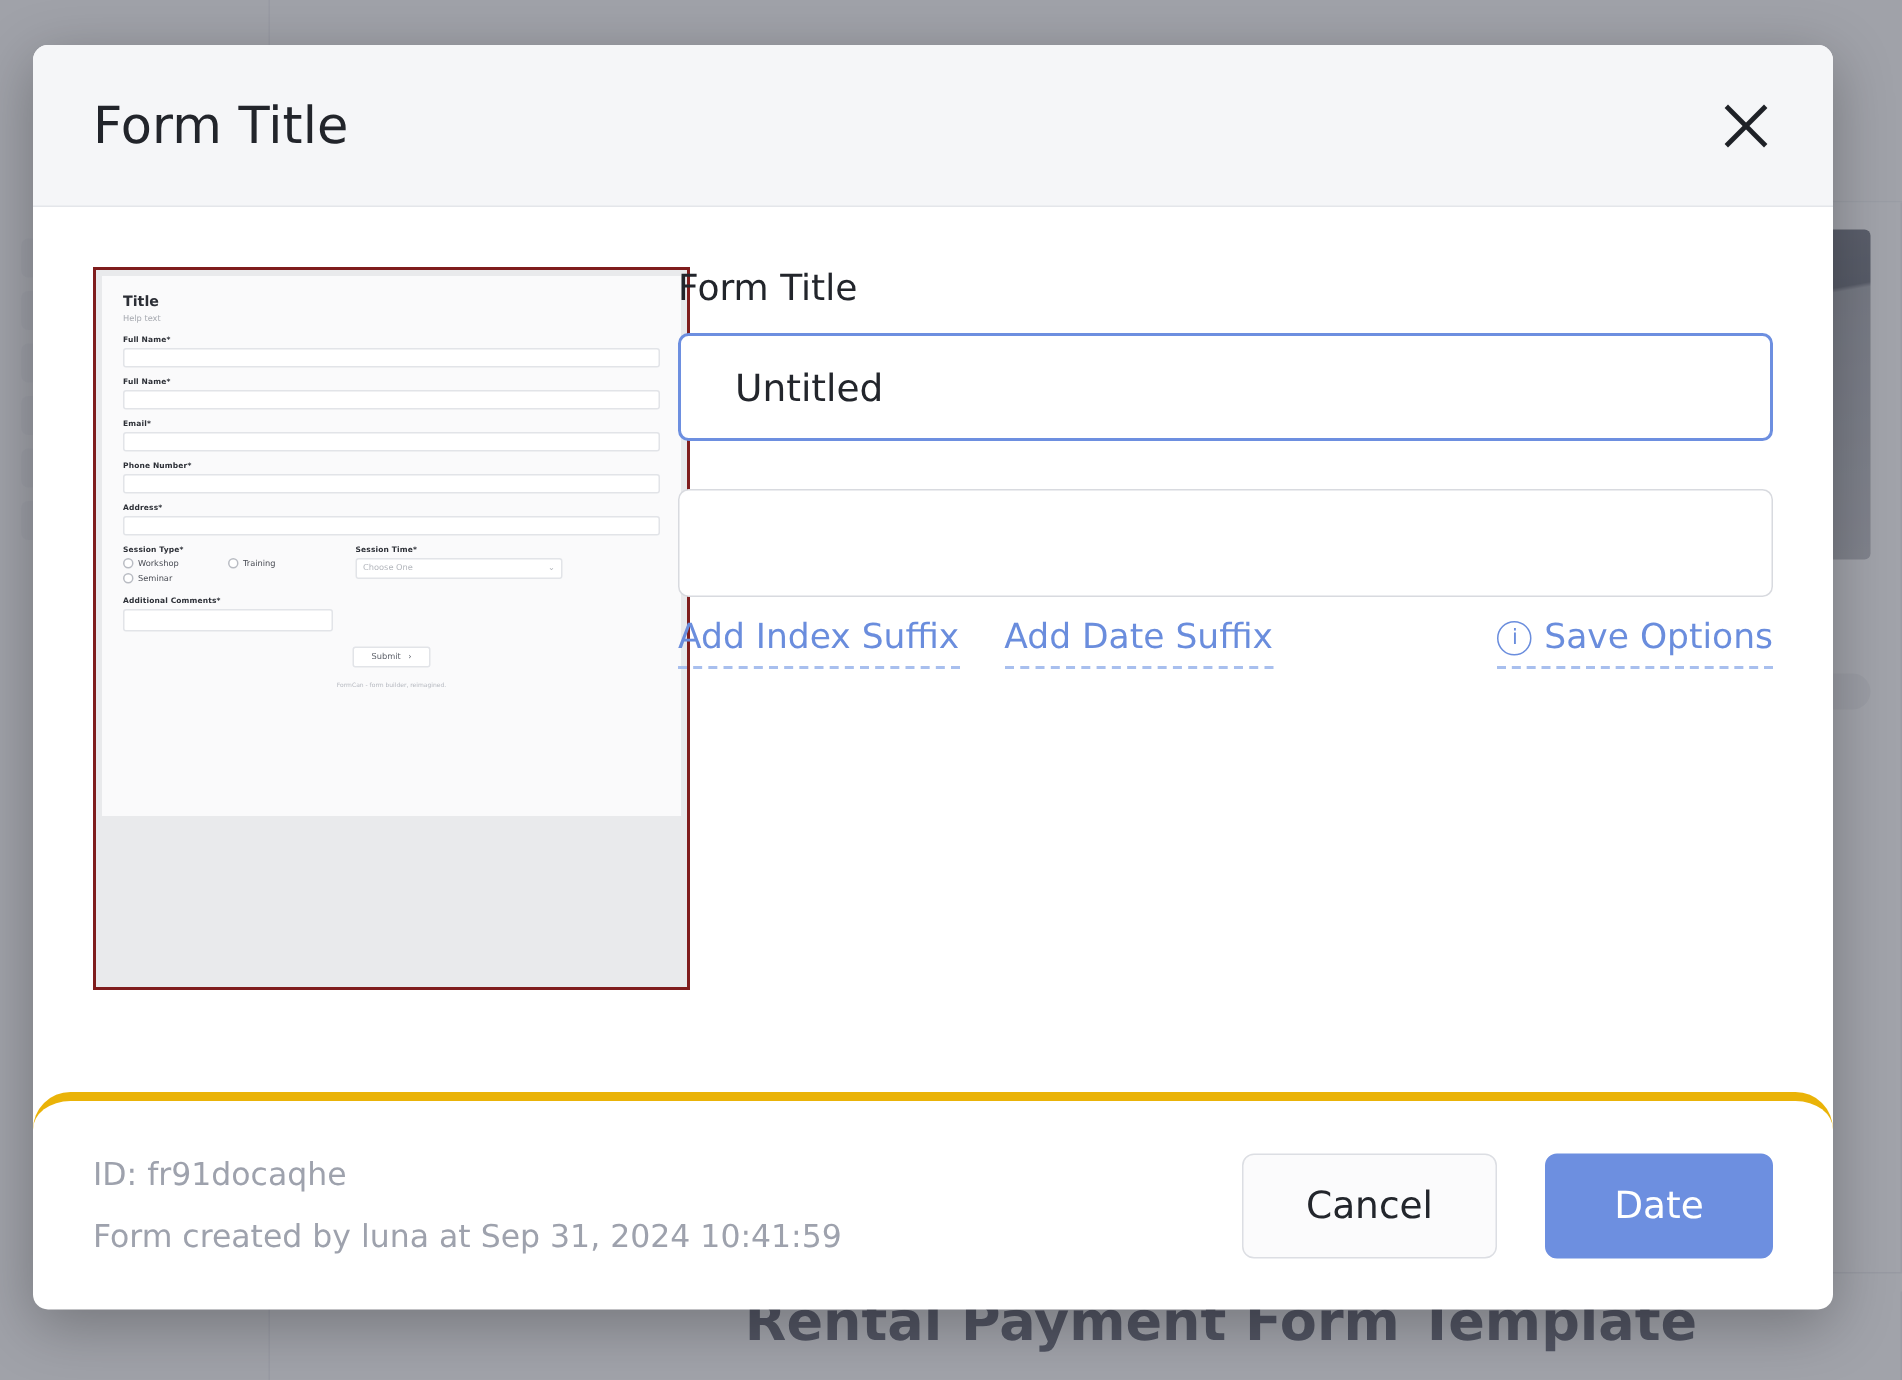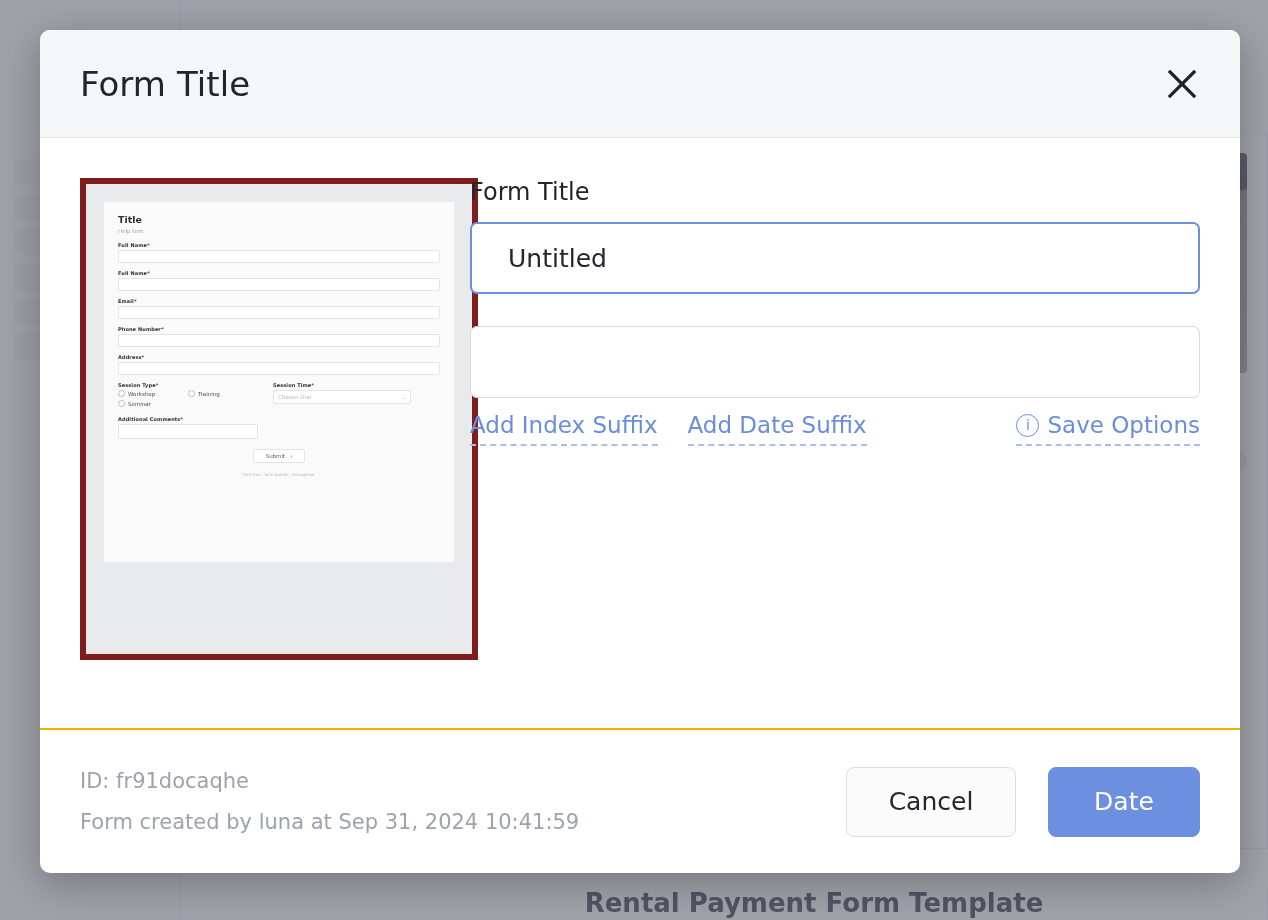--- a/index.html
+++ b/index.html
@@ -108,44 +108,44 @@
   }
   .bg-bottombar {
     grid-column: 2 / span 3;
     display: flex;
     align-items: flex-end;
     border-top: 1px solid #e6e8ec;
   }
   .bg-bottom-cell {
     flex: 1;
     text-align: center;
-    font-size: 26px;
+    font-size: 36px;
     font-weight: bold;
     color: #2d3142;
-    padding-bottom: 2px;
+    padding-bottom: 18px;
     border-right: 1px solid #e9eaee;
     white-space: nowrap;
     overflow: hidden;
   }
   .bg-bottom-spacer {
     width: 180px;
     border-right: 1px solid #e9eaee;
   }
 
   
   #dim {
     position: absolute;
     inset: 0;
     background: rgba(103,106,118,0.62);
   }
 
   
   #modal {
     position: absolute;
-    left: 40px;
+    left: 22px;
     top: 30px;
     width: 1200px;
     height: 843px;
     background: #ffffff;
     border-radius: 10px;
     box-shadow: 0 10px 40px rgba(0,0,0,0.28);
     display: flex;
     flex-direction: column;
     overflow: hidden;
   }
@@ -188,23 +188,23 @@
 
   
   .preview-col {
     width: 340px;
     flex: none;
   }
   .preview-frame {
     width: 398px;
     height: 482px;
     background: #e9eaec;
-    border: 6px solid #7f1d1d;
-    box-sizing: border-box;
-    padding: 18px;
+    border: 2px solid #7f1d1d;
+    box-sizing: border-box;
+    padding: 4px;
   }
   .preview-page {
     background: #fafafb;
     height: 360px;
     padding: 12px 14px 6px 14px;
     box-sizing: border-box;
     overflow: hidden;
   }
   .pv-title {
     font-size: 9.5px;
@@ -369,26 +369,27 @@
     line-height: 1;
     font-style: normal;
     color: #6a8ddd;
     flex: none;
   }
 
   
   .modal-footer {
     flex: none;
     height: 145px;
-    border-top: 2px solid #eab308;
+    border-top: 6px solid #eab308;
     display: flex;
     align-items: center;
     justify-content: space-between;
     padding: 0 40px;
     box-sizing: border-box;
+    border-radius: 25px;
   }
   .meta {
     color: #9ea2ad;
     font-size: 21px;
     line-height: 1.95;
   }
   .footer-actions {
     display: flex;
     gap: 32px;
     align-items: flex-start;

